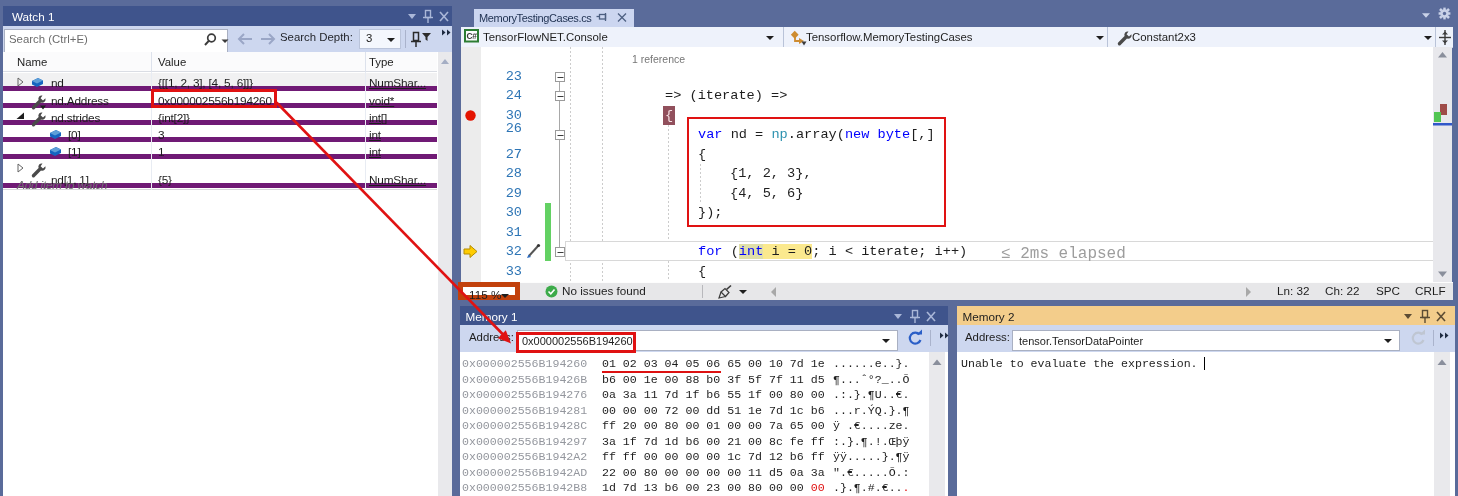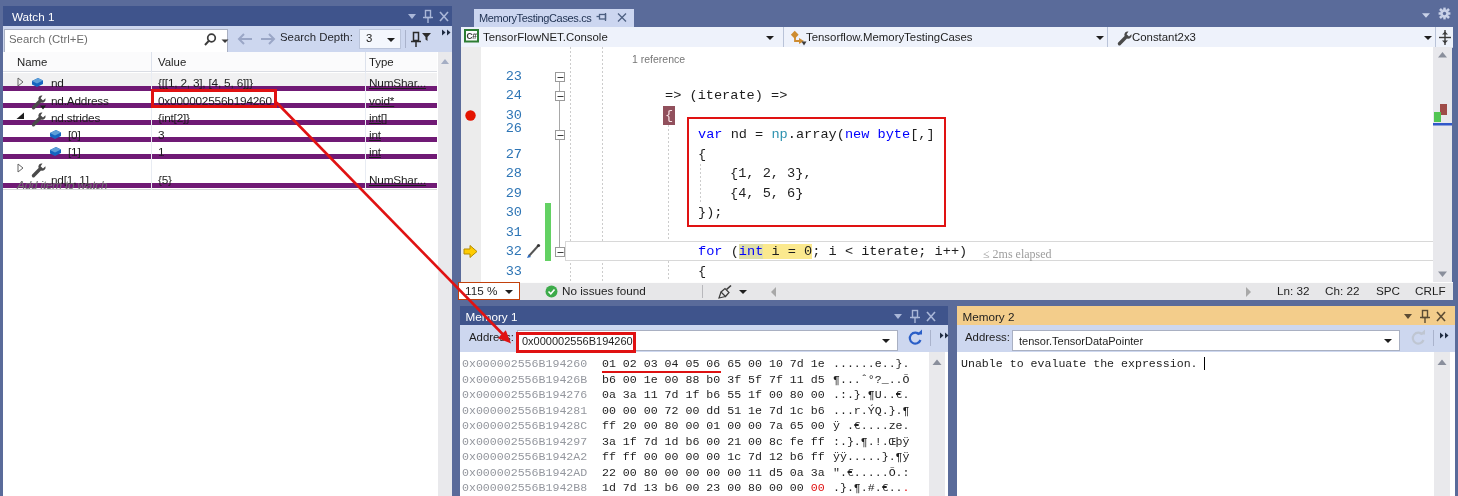--- a/index.html
+++ b/index.html
@@ -312,37 +312,37 @@
   <div class="cline" style="left:204px;top:39px">=&gt; (iterate) =&gt;</div>
   <div class="cline" style="left:202px;top:58.5px"><span style="display:inline-block;background:#91505c;color:#f5dfe2;padding:0 2px">{</span></div>
   <div class="cline" style="left:237px;top:78px"><span class="k">var</span> nd = <span class="t">np</span>.array(<span class="k">new</span> <span class="k">byte</span>[,]</div>
   <div class="cline" style="left:237px;top:97.5px">{</div>
   <div class="cline" style="left:269px;top:117px">{1, 2, 3},</div>
   <div class="cline" style="left:269px;top:136.5px">{4, 5, 6}</div>
   <div class="cline" style="left:237px;top:156px">});</div>
   <div class="cline" style="left:237px;top:195px"><span class="k">for</span> (<span class="k" style="background:#e0dfa8">int</span><span style="background:#fbe98e"> i = 0</span>; i &lt; iterate; i++)</div>
   <div class="cline" style="left:237px;top:214.5px">{</div>
 
-  <div class="abs" style="left:522px;top:198px;font-family:Liberation Serif, serif;font-size:12px;color:#9d9d9d">≤ 2ms elapsed</div>
+  <div class="abs" style="left:540px;top:198px;font-family:Liberation Mono, monospace;font-size:16px;color:#9d9d9d">≤ 2ms elapsed</div>
 
   <div class="redbox" style="left:226px;top:70px;width:259px;height:110px;border-width:2.5px"></div>
 </div>
 
 <div id="vscroll">
   <svg width="19" height="235" style="left:0;top:0">
     <path d="M5 10.5 L14 10.5 L9.5 5 Z" fill="#8a8f9c"></path>
     <path d="M5 224.5 L14 224.5 L9.5 230 Z" fill="#8a8f9c"></path>
     <rect x="7" y="57" width="7" height="11" fill="#9e4b48"></rect>
     <rect x="1" y="65" width="7" height="10" fill="#52c552"></rect>
     <rect x="0" y="76" width="19" height="2.5" fill="#3157c9"></rect>
   </svg>
 </div>
 
 <div id="botbar">
-  <div class="abs" style="left:-3px;top:-1px;width:62px;height:18px;background:#fff;border:1px solid #c2410c">
+  <div class="abs" style="left:-3px;top:-1px;width:62px;height:18px;background:#fff;border:5px solid #c2410c">
     <span class="abs" style="left:6px;top:1px">115 %</span>
     <div class="tri-d" style="right:6px;top:7px"></div>
   </div>
   <svg width="16" height="16" style="left:84px;top:2px">
     <circle cx="6.5" cy="6.5" r="6" fill="#3dab4a"></circle>
     <path d="M3.5 6.5 L5.8 8.8 L9.5 4.5" stroke="#fff" stroke-width="1.6" fill="none"></path>
   </svg>
   <span class="abs" style="left:101px;top:1px">No issues found</span>
   <div class="abs" style="left:241px;top:2px;width:1px;height:13px;background:#b8b8bc"></div>
   <svg width="18" height="16" style="left:256px;top:1px">

